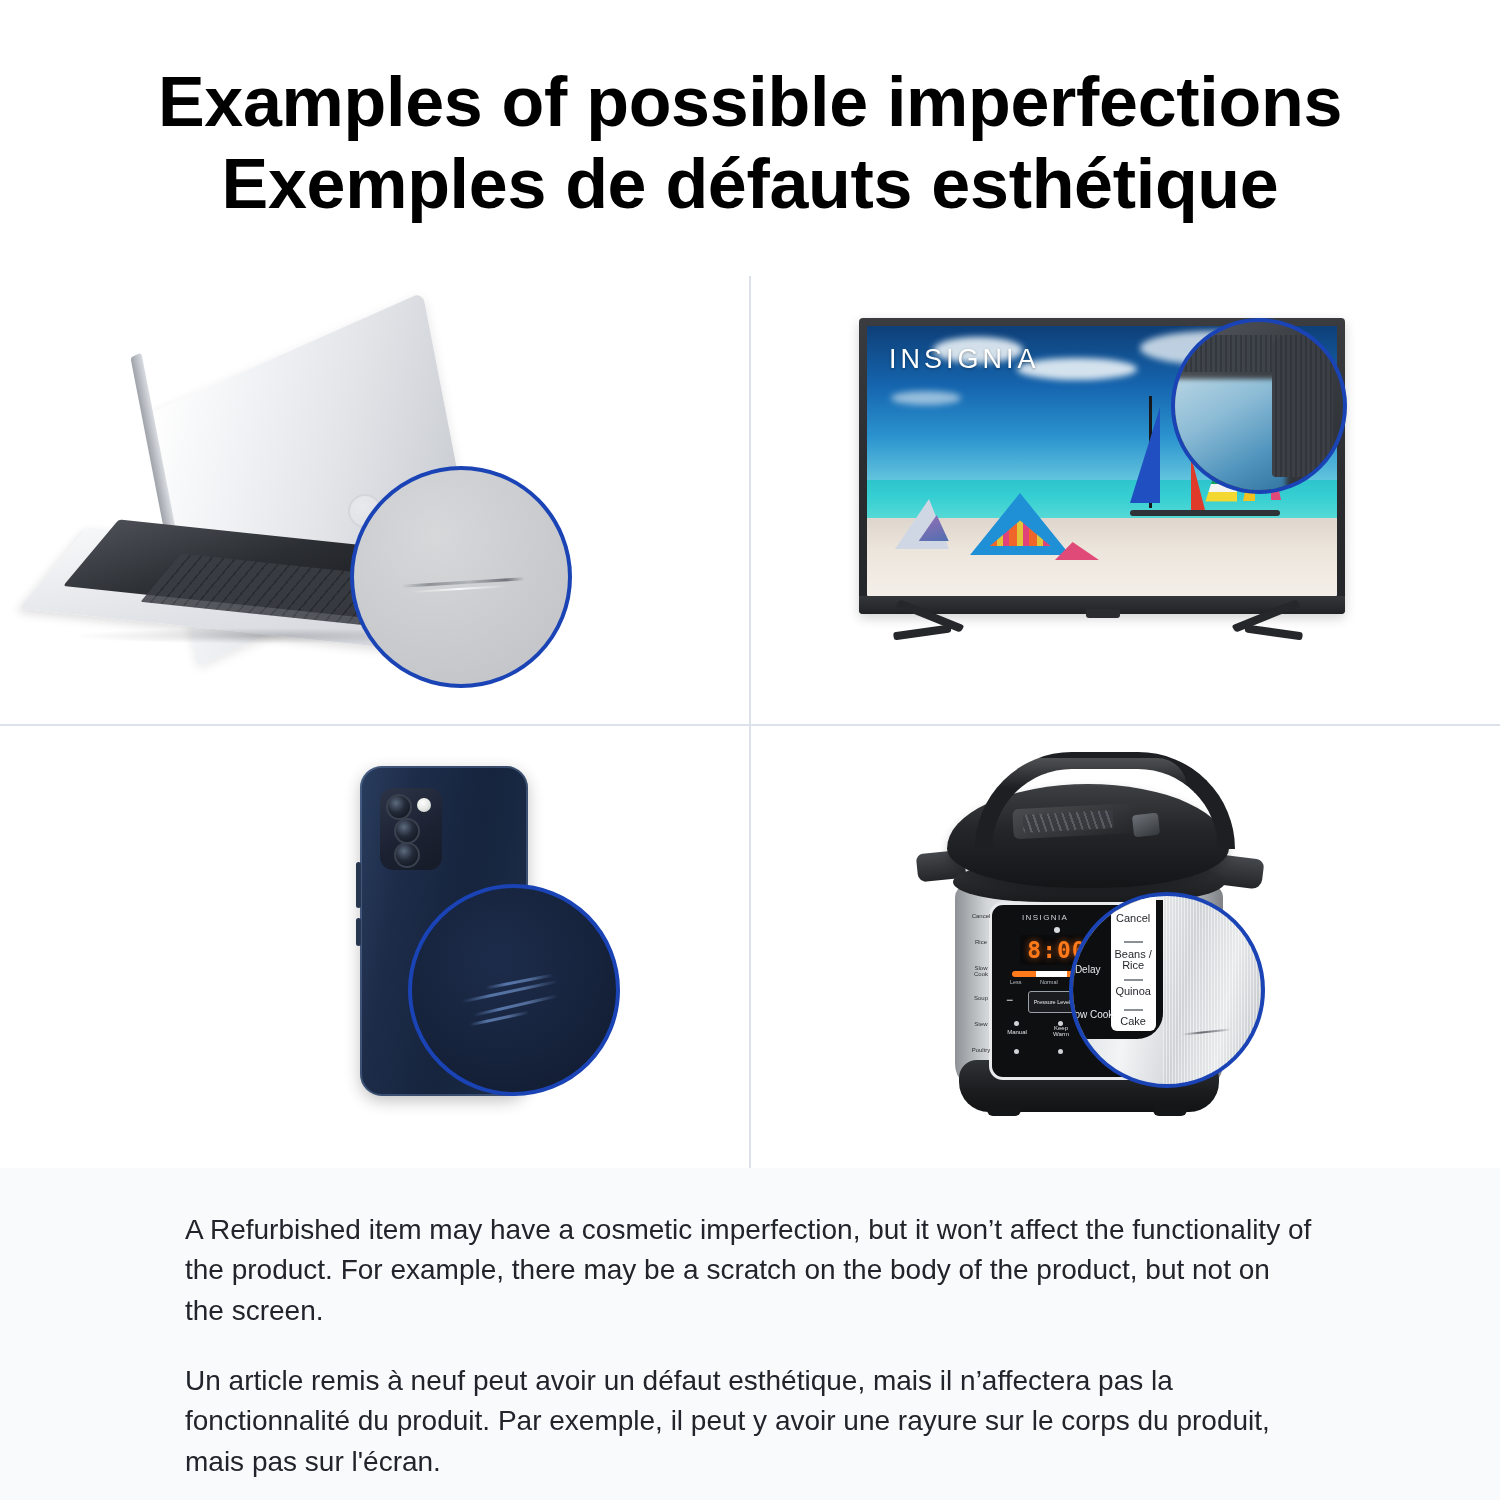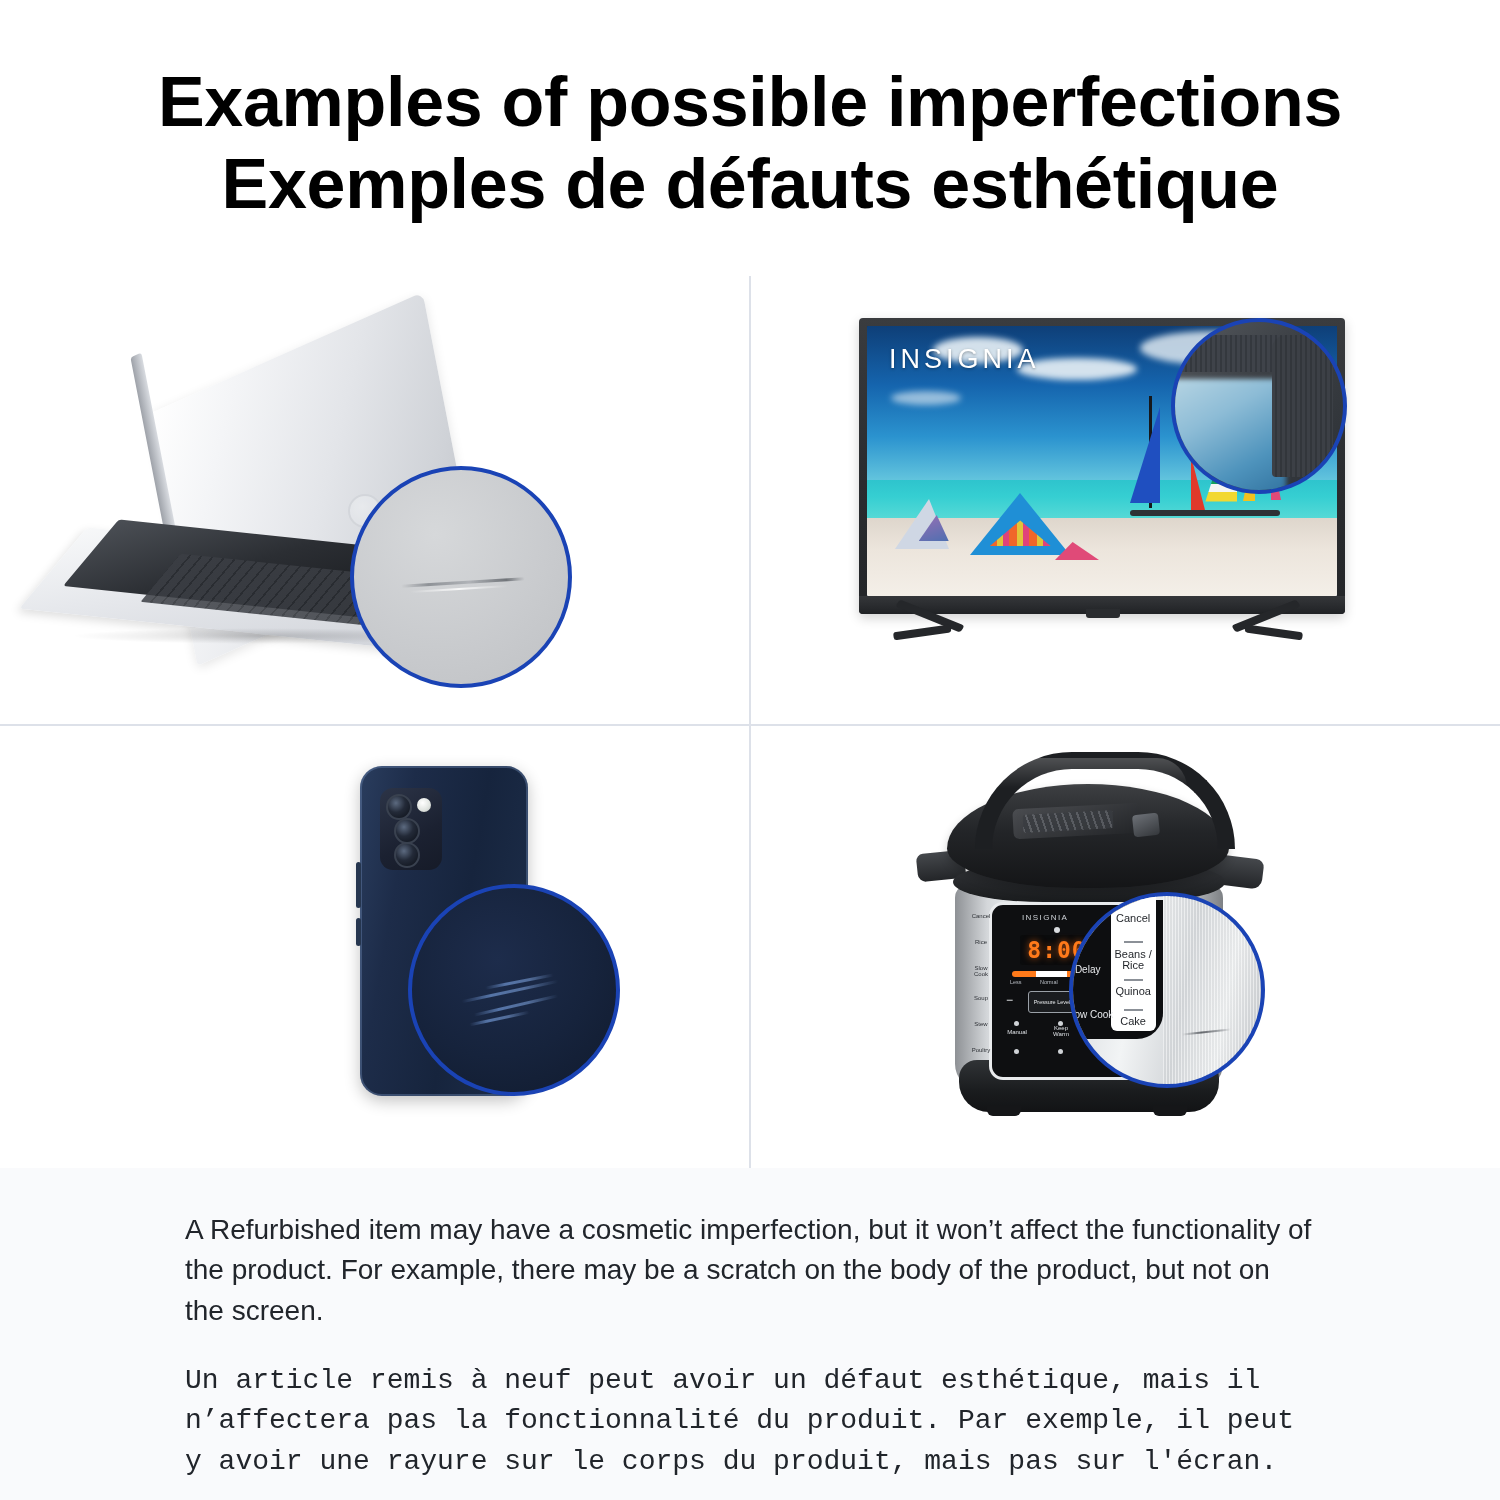--- a/index.html
+++ b/index.html
@@ -401,21 +401,21 @@
   .bottom {
     position:absolute; left:0; top:1168px; width:1500px; height:332px;
     background:#f9fafc;
     padding-top: 42px;
     box-sizing:border-box;
   }
   .para {
     width:1130px; margin:0 auto; text-align:left;
     font-size:28px; line-height:1.44; color:#21252b; font-weight:400;
   }
-  .para + .para { margin-top:30px;font-family:Liberation Mono, monospace; }
+  .para + .para { margin-top:30px; }
 </style>
 </head>
 <body>
 
 <div class="title-block">
   <span class="title-line">Examples of possible imperfections</span>
   <span class="title-line">Exemples de défauts esthétique</span>
 </div>
 
 <div class="grid">

